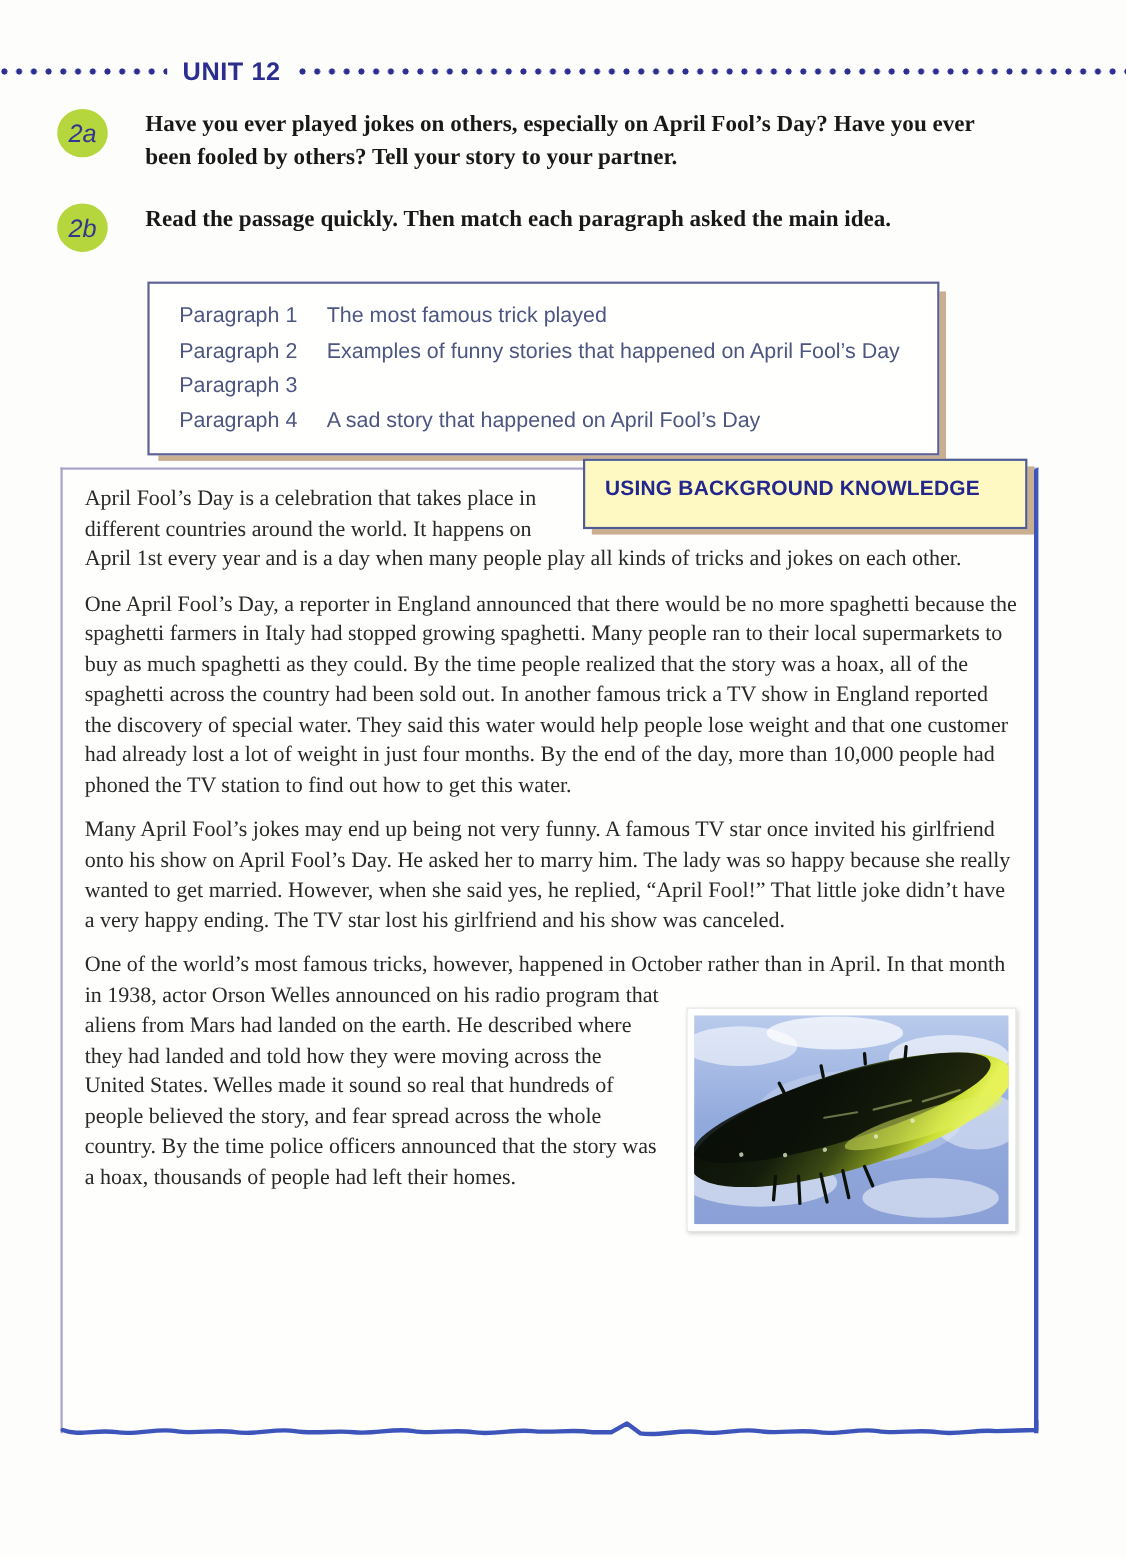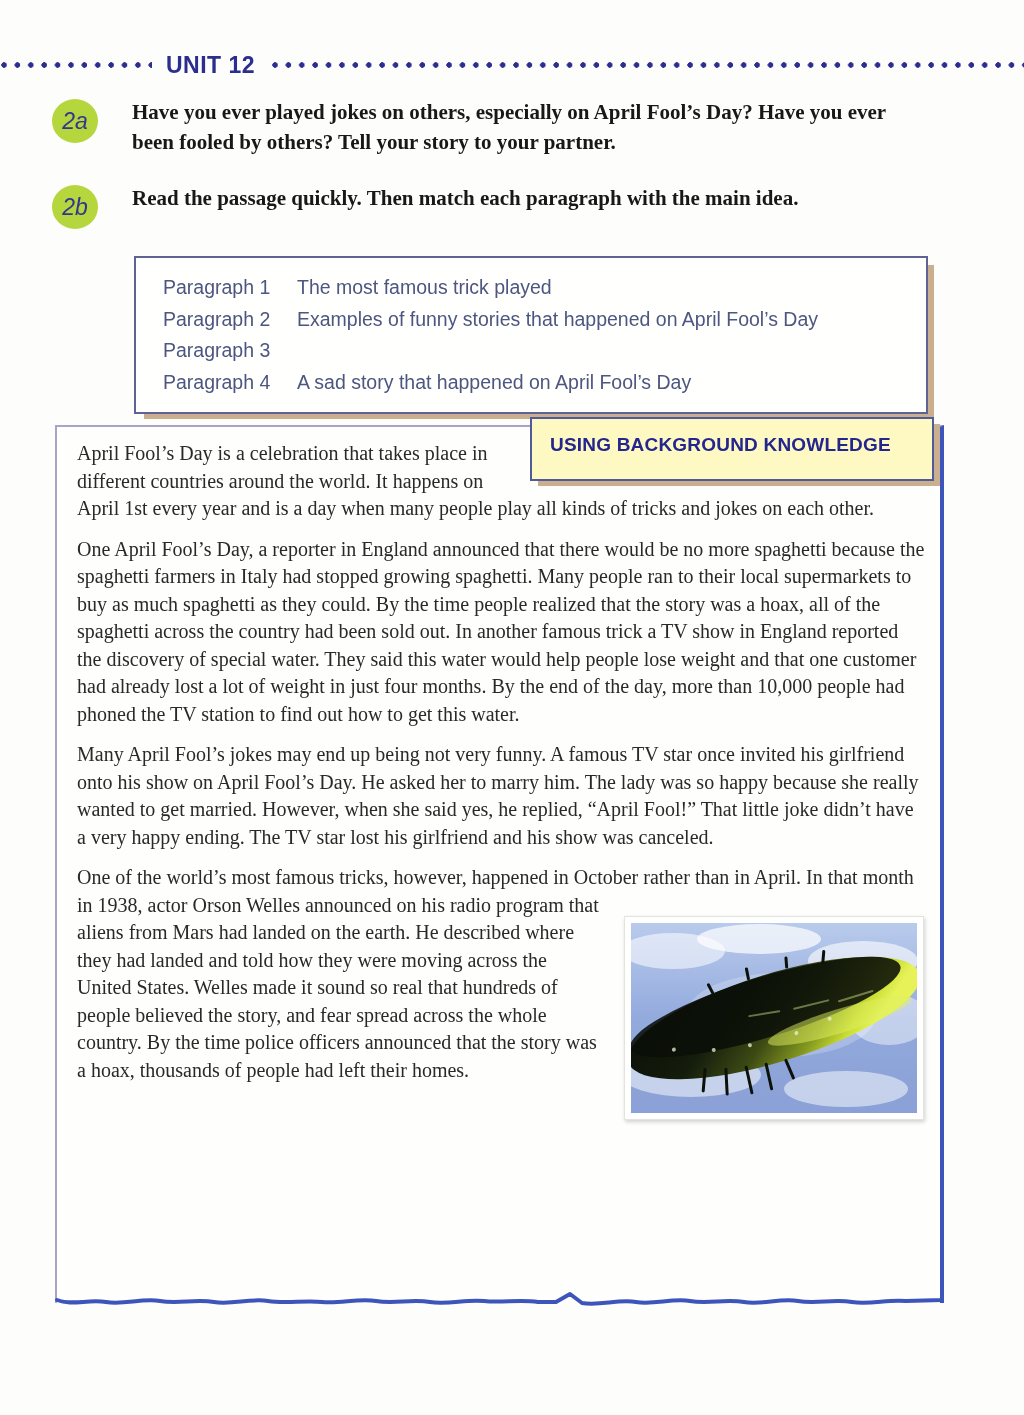--- a/index.html
+++ b/index.html
@@ -22,21 +22,21 @@
   .ex-2b{top:183px;}
   .badge{width:46px;height:44px;border-radius:50%;background:#b5d63c;flex:none;
          display:flex;align-items:center;justify-content:center;
          font-family:"Liberation Sans",sans-serif;font-weight:400;font-style:italic;
          font-size:23px;color:#32368f;margin-top:2px;}
   .ex-text{margin-left:34px;font-weight:700;font-size:21px;line-height:30px;color:#181818;}
   .ex-2a .ex-text{width:770px;}
   .ex-2b .ex-text{width:700px;}
 
   
-  .match-box{position:absolute;top:256px;left:134px;width:794px;box-sizing:border-box;
+  .match-box{position:absolute;top:256px;left:134px;width:720px;box-sizing:border-box;
              background:#fffffe;border:2px solid #5e6295;
              box-shadow:8px 7px 0 -2px #c9ae90;
              padding:14px 10px 14px 27px;
              font-family:"Liberation Sans",sans-serif;}
   .match-row{display:flex;font-size:19.5px;line-height:31.5px;color:#4d5680;}
   .match-label{width:134px;flex:none;}
   .match-idea{flex:1;}
 
   
   .passage-box{position:absolute;top:425px;left:55px;width:889px;height:878px;
@@ -80,21 +80,21 @@
   <div class="dotline dots-right"></div>
 </div>
 
 <div class="ex-row ex-2a">
   <div class="badge">2a</div>
   <div class="ex-text">Have you ever played jokes on others, especially on April Fool’s Day? Have you ever been fooled by others? Tell your story to your partner.</div>
 </div>
 
 <div class="ex-row ex-2b">
   <div class="badge">2b</div>
-  <div class="ex-text">Read the passage quickly. Then match each paragraph with the main idea.</div>
+  <div class="ex-text">Read the passage quickly. Then match each paragraph asked the main idea.</div>
 </div>
 
 <div class="match-box">
   <div class="match-row">
     <span class="match-label">Paragraph 1</span>
     <span class="match-idea">The most famous trick played</span>
   </div>
   <div class="match-row">
     <span class="match-label">Paragraph 2</span>
     <span class="match-idea">Examples of funny stories that happened on April Fool’s Day</span>

